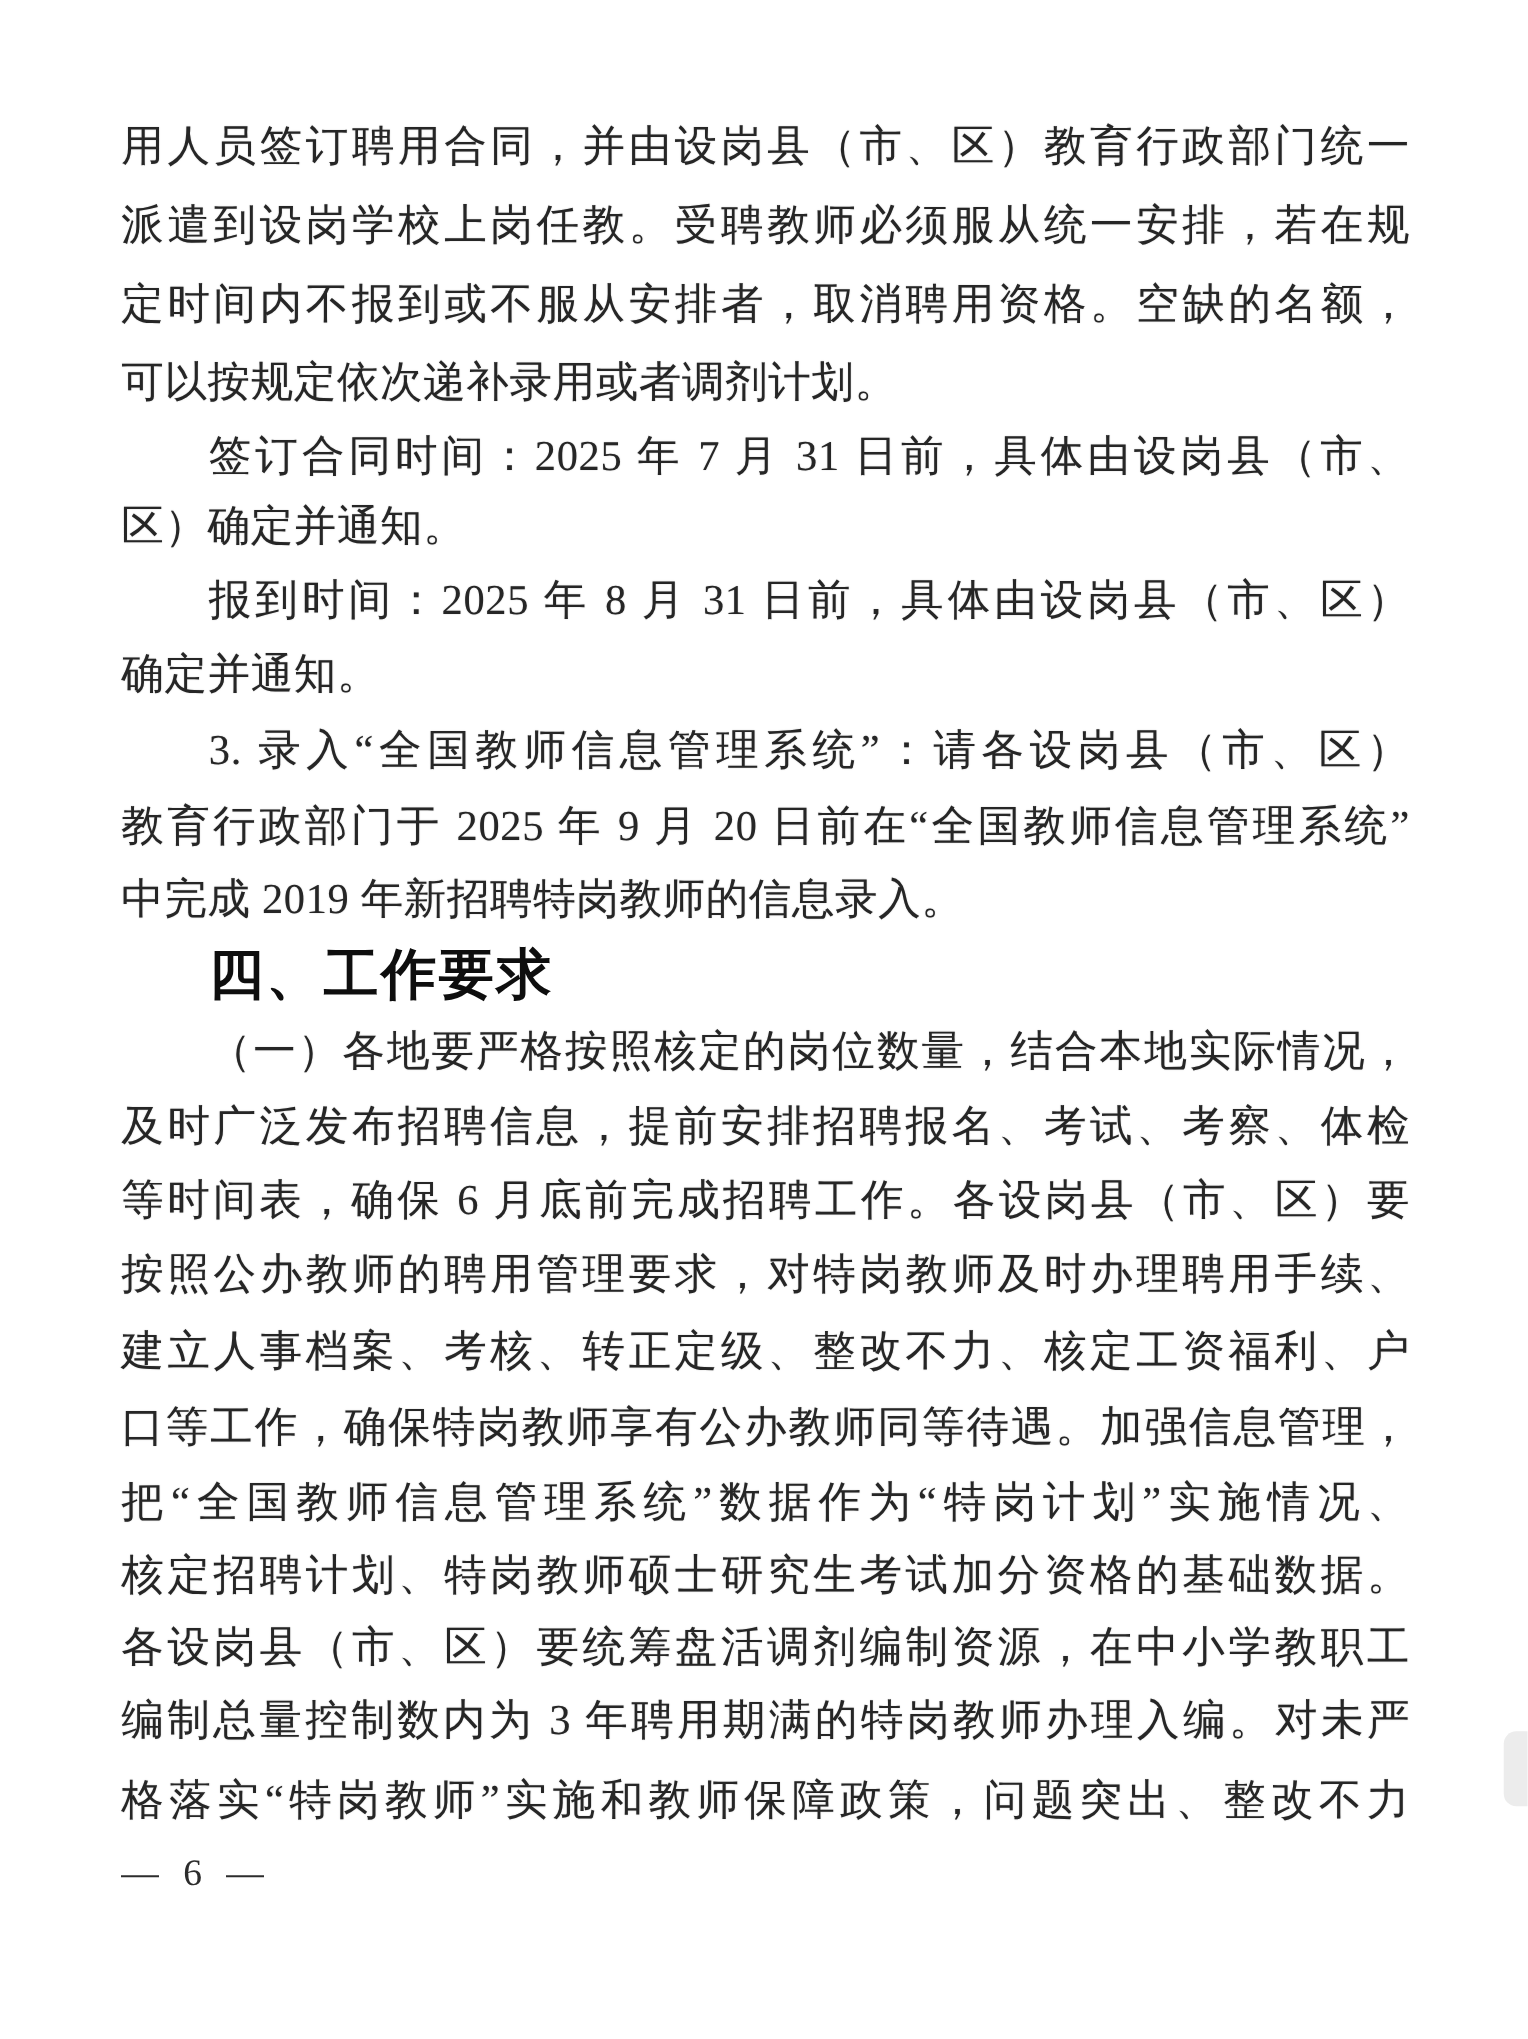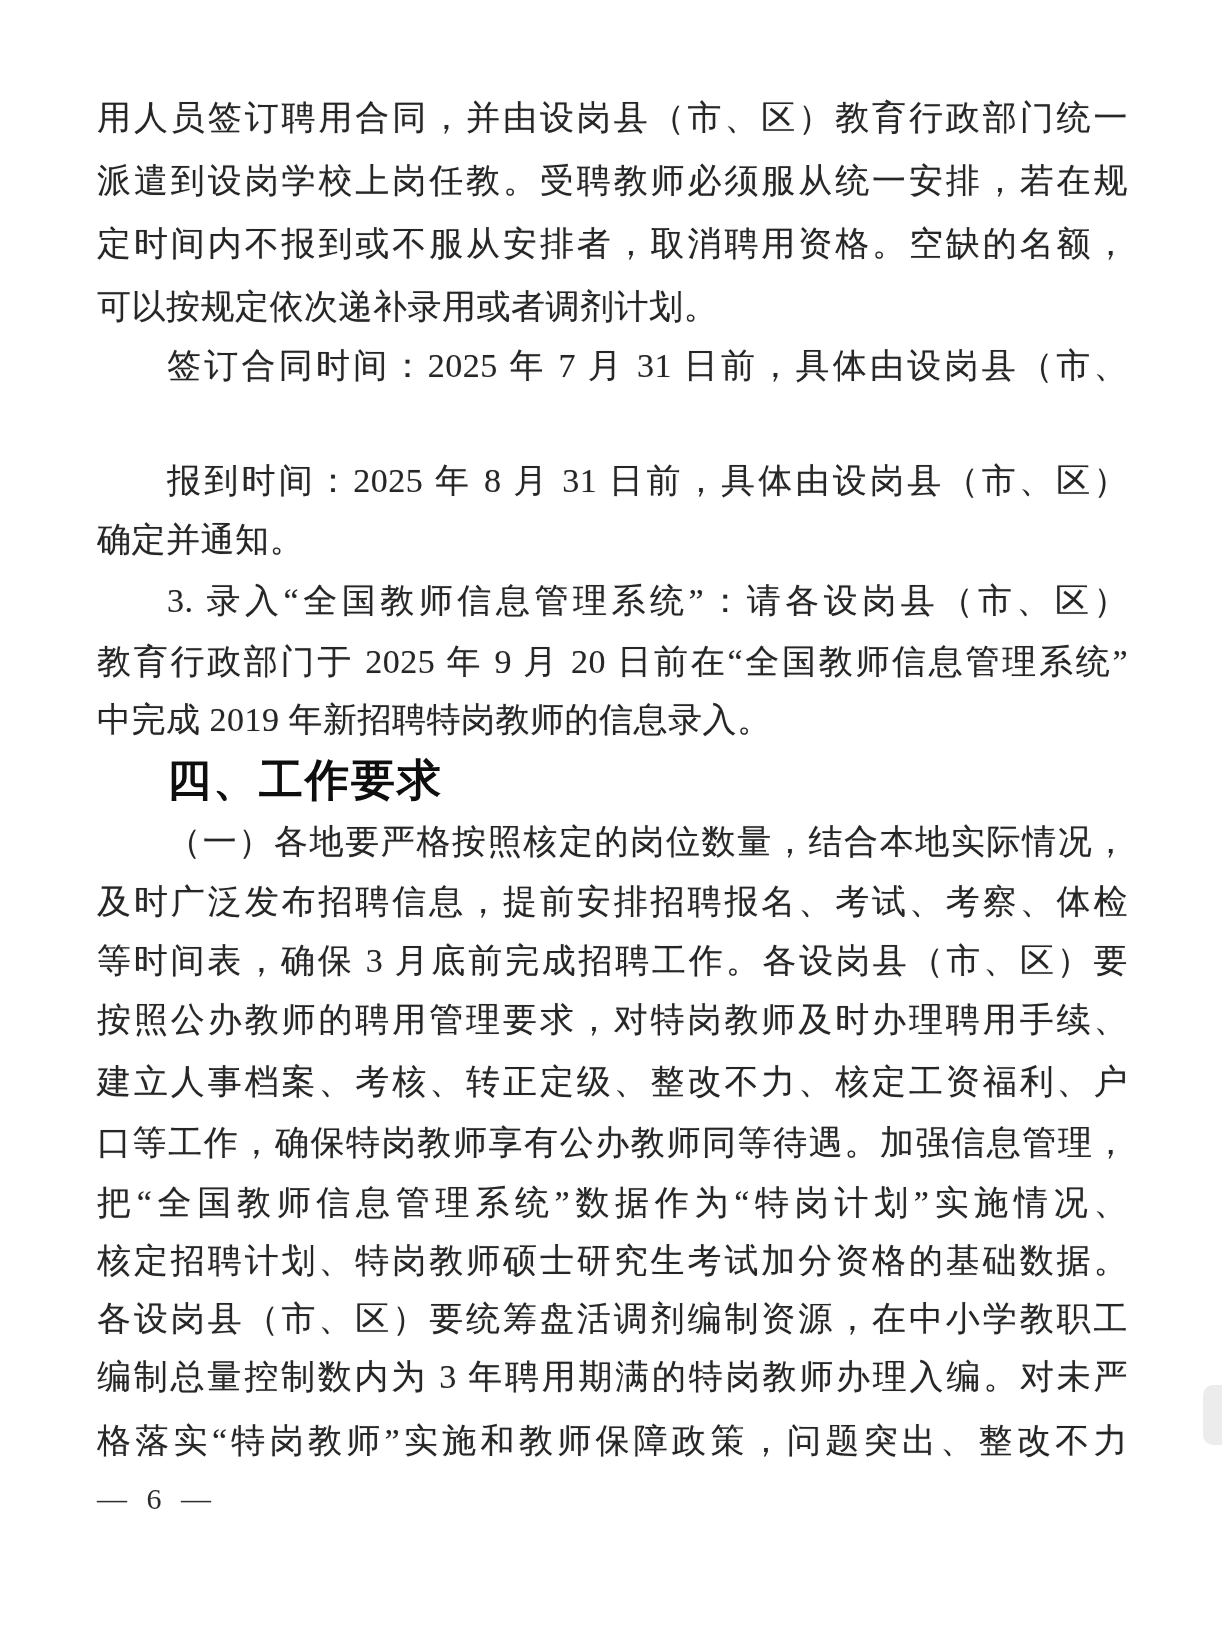--- a/index.html
+++ b/index.html
@@ -60,29 +60,30 @@
 </head>
 <body>
 
 <div class="page">
 
   <div class="ln full" style="top:98px">用人员签订聘用合同，并由设岗县（市、区）教育行政部门统一</div>
   <div class="ln full" style="top:161px">派遣到设岗学校上岗任教。受聘教师必须服从统一安排，若在规</div>
   <div class="ln full" style="top:224px">定时间内不报到或不服从安排者，取消聘用资格。空缺的名额，</div>
   <div class="ln" style="top:287px">可以按规定依次递补录用或者调剂计划。</div>
   <div class="ln full ind" style="top:346px">签订合同时间：2025 年 7 月 31 日前，具体由设岗县（市、</div>
+  <div class="ln" style="top:402px">区）确定并通知。</div>
   <div class="ln full ind" style="top:461px">报到时间：2025 年 8 月 31 日前，具体由设岗县（市、区）</div>
   <div class="ln" style="top:520px">确定并通知。</div>
   <div class="ln full ind" style="top:581px">3. 录入“全国教师信息管理系统”：请各设岗县（市、区）</div>
   <div class="ln full" style="top:642px">教育行政部门于 2025 年 9 月 20 日前在“全国教师信息管理系统”</div>
   <div class="ln" style="top:700px">中完成 2019 年新招聘特岗教师的信息录入。</div>
   <div class="ln hd ind" style="top:760px">四、工作要求</div>
   <div class="ln full ind" style="top:822px">（一）各地要严格按照核定的岗位数量，结合本地实际情况，</div>
   <div class="ln full" style="top:882px">及时广泛发布招聘信息，提前安排招聘报名、考试、考察、体检</div>
-  <div class="ln full" style="top:941px">等时间表，确保 3 月底前完成招聘工作。各设岗县（市、区）要</div>
+  <div class="ln full" style="top:941px">等时间表，确保 6 月底前完成招聘工作。各设岗县（市、区）要</div>
   <div class="ln full" style="top:1000px">按照公办教师的聘用管理要求，对特岗教师及时办理聘用手续、</div>
   <div class="ln full" style="top:1062px">建立人事档案、考核、转正定级、整改不力、核定工资福利、户</div>
   <div class="ln full" style="top:1123px">口等工作，确保特岗教师享有公办教师同等待遇。加强信息管理，</div>
   <div class="ln full" style="top:1183px">把“全国教师信息管理系统”数据作为“特岗计划”实施情况、</div>
   <div class="ln full" style="top:1241px">核定招聘计划、特岗教师硕士研究生考试加分资格的基础数据。</div>
   <div class="ln full" style="top:1299px">各设岗县（市、区）要统筹盘活调剂编制资源，在中小学教职工</div>
   <div class="ln full" style="top:1357px">编制总量控制数内为 3 年聘用期满的特岗教师办理入编。对未严</div>
   <div class="ln full" style="top:1421px">格落实“特岗教师”实施和教师保障政策，问题突出、整改不力</div>
 
   <div class="page-num">— 6 —</div>

